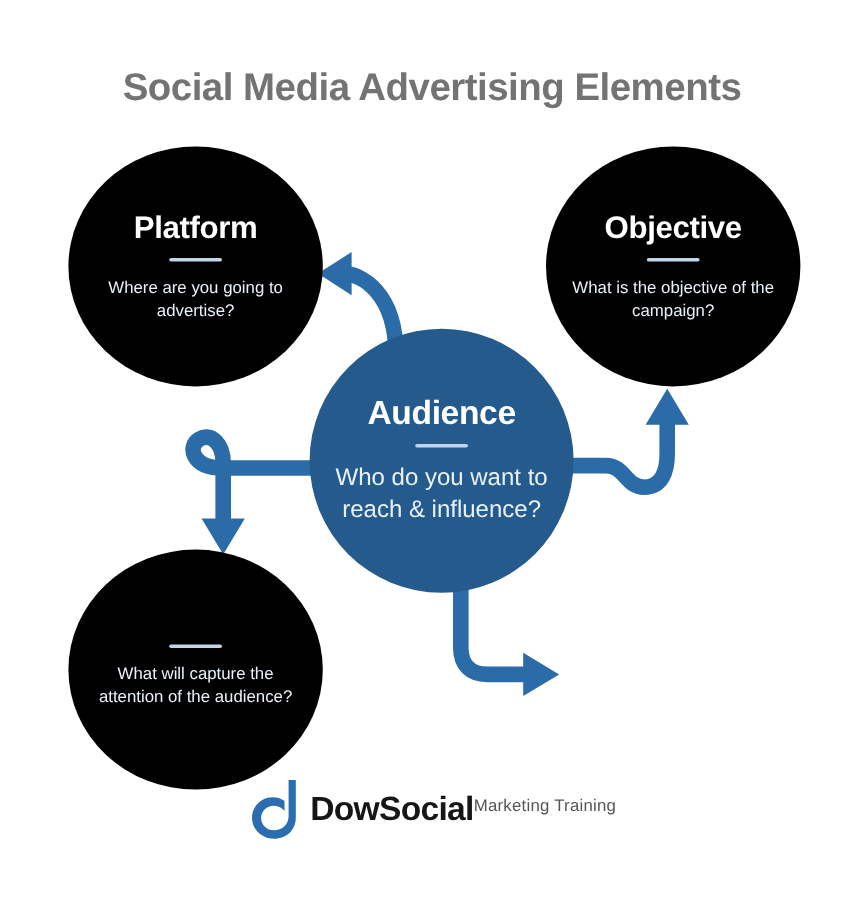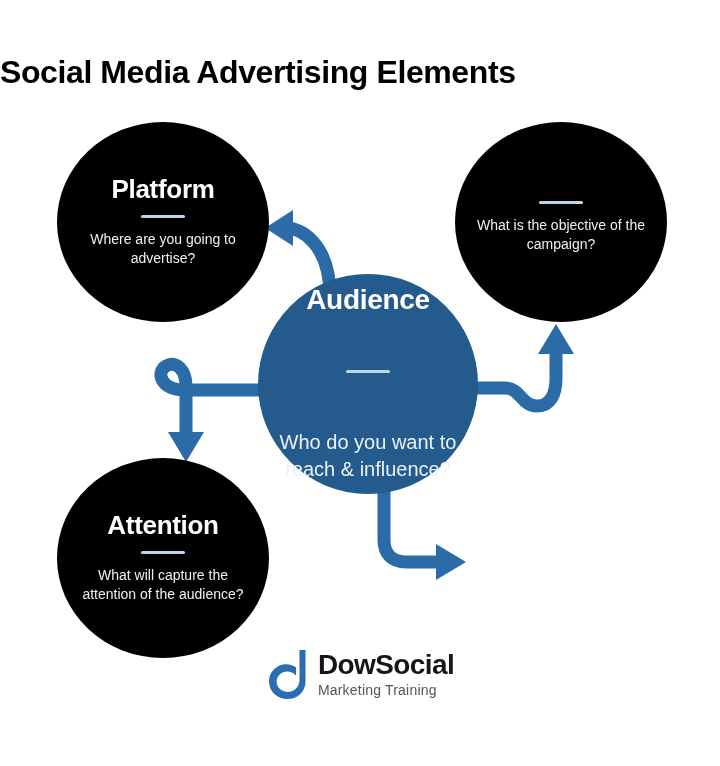--- a/index.html
+++ b/index.html
@@ -18,23 +18,24 @@
     background: #ffffff;
     overflow: hidden;
   }
 
   
   .title {
     position: absolute;
     left: 0;
     top: 54px;
     width: 720px;
+    text-align: center;
     font-size: 32px;
     font-weight: bold;
-    color: #000000;
+    color: #737373;
     letter-spacing: -0.4px;
   }
 
   
   .connectors {
     position: absolute;
     left: 0;
     top: 0;
     width: 720px;
     height: 766px;
@@ -50,21 +51,20 @@
     flex-direction: column;
     align-items: center;
     justify-content: center;
     text-align: center;
     box-sizing: border-box;
     padding: 0 18px;
   }
   .node.center {
     background: #245a8c;
     z-index: 6;
-    gap: 44px;
   }
   .node-title {
     font-size: 26px;
     font-weight: bold;
     line-height: 1.05;
     letter-spacing: -0.3px;
   }
   .node.center .node-title {
     font-size: 28px;
   }
@@ -103,21 +103,20 @@
     justify-content: center;
     gap: 10px;
   }
   .logo-mark {
     width: 42px;
     height: 52px;
     flex: none;
   }
   .logo-text {
     display: flex;
-    flex-direction: column;
     align-items: flex-start;
     line-height: 1;
   }
   .logo-name {
     font-size: 28px;
     font-weight: bold;
     color: #161616;
     letter-spacing: -0.6px;
   }
   .logo-tag {
@@ -160,33 +159,33 @@
   </svg>
 
   <div class="node" id="node-platform">
     <div class="node-title">Platform</div>
     <div class="divider"></div>
     <div class="node-desc">Where are you going to advertise?</div>
   </div>
 
   <div class="node" id="node-objective">
     <div class="node-title">
+      <div>Objective</div>
     </div>
     <div class="divider"></div>
     <div class="node-desc">What is the objective of the campaign?</div>
   </div>
 
   <div class="node center" id="node-audience">
     <div class="node-title">Audience</div>
     <div class="divider"></div>
     <div class="node-desc">Who do you want to reach &amp; influence?</div>
   </div>
 
   <div class="node" id="node-attention">
-    <div class="node-title">Attention</div>
     <div class="divider"></div>
     <div class="node-desc">What will capture the attention of the audience?</div>
   </div>
 
 
   <div class="logo">
     <svg class="logo-mark" viewBox="0 0 42 52">
       <path d="M33.5 2 L39.5 2 L39.5 33.5 C39.5 43.8 31.6 51 21.5 51 C11.2 51 3 43.2 3 33.4 C3 23.8 10.8 16.3 20.3 16.3 C24.4 16.3 27.6 17.6 30.1 19.6 L30.1 27.8 C28.1 25.2 25.1 23.4 21.2 23.4 C15.4 23.4 10.6 27.9 10.6 33.6 C10.6 39.3 15.3 43.9 21.4 43.9 C27.6 43.9 33.5 39.4 33.5 32.2 Z" fill="#2a6db0"></path>
       <circle cx="21.4" cy="33.6" r="5.2" fill="#ffffff"></circle>
     </svg>

